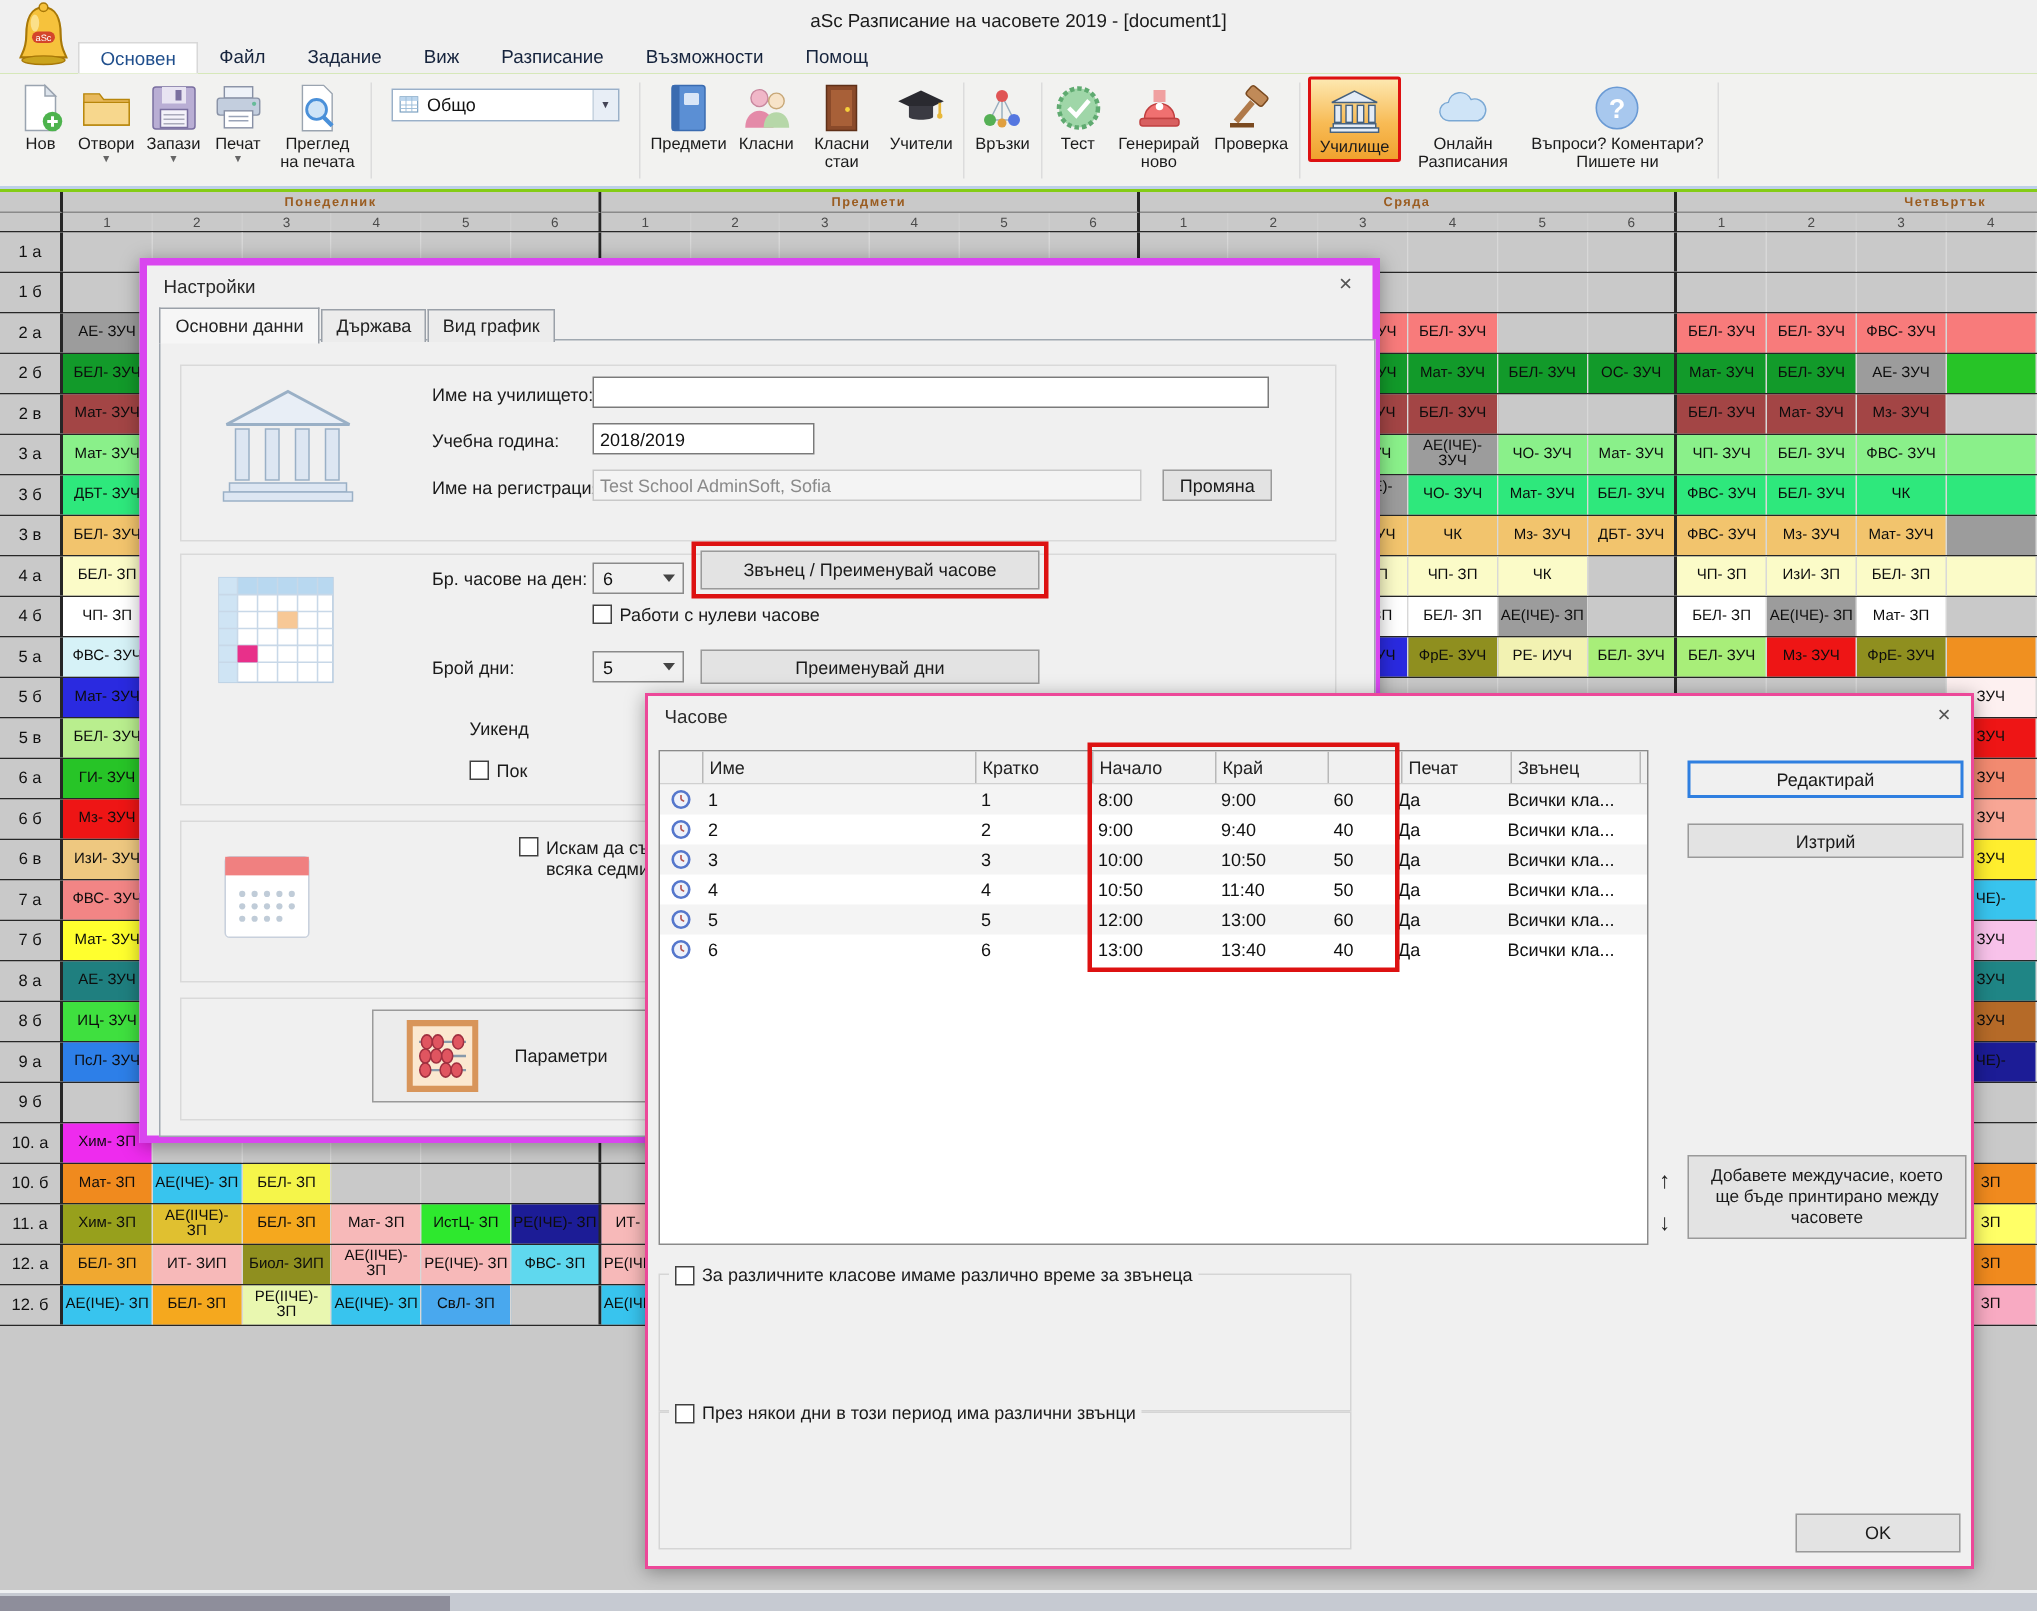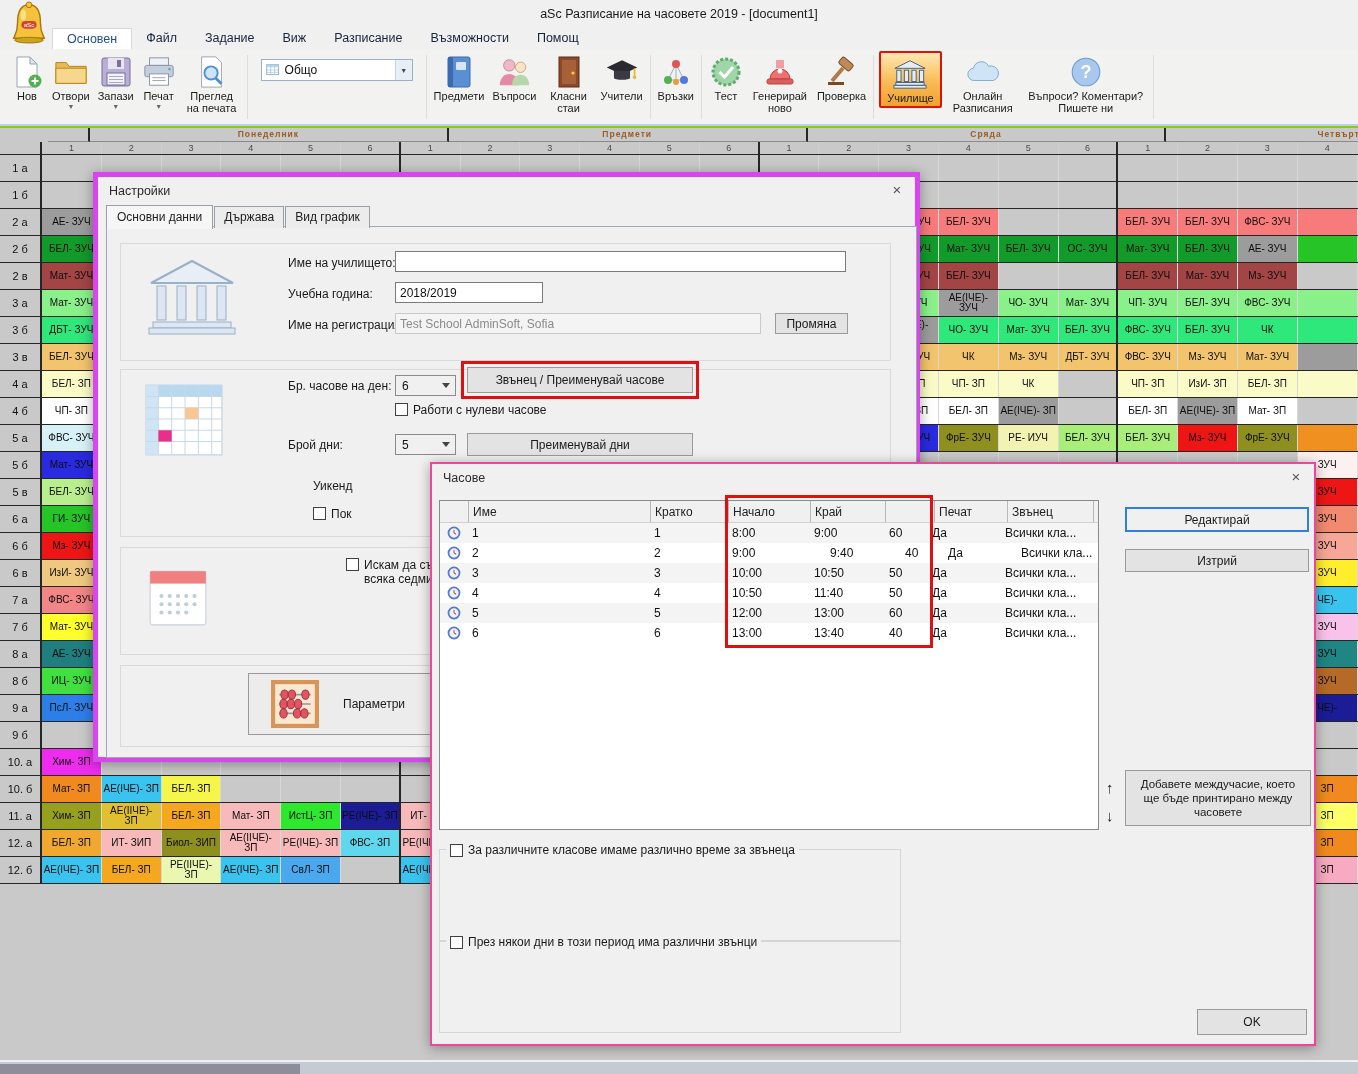--- a/index.html
+++ b/index.html
@@ -24,21 +24,21 @@
   .drop { font-size:7px; color:#666; line-height:8px; margin-top:1px; }
   .combo-wrap { display:flex; flex-direction:column; padding:8px 10px 0; flex:none; }
   .combo { width:152px; height:22px; background:#fff; border:1px solid #9ab0c8; display:flex; align-items:center; font-size:12px; }
   .combo .cicon { margin:0 5px 0 4px; display:flex; }
   .combo .cval { flex:1; color:#111; }
   .combo .cbtn { width:17px; height:100%; border-left:1px solid #c8d4e0; background:#e8eef6; display:flex; align-items:center; justify-content:center; font-size:7px; color:#445; }
   .school-btn { border:2px solid #dd1111; border-radius:2px; background:linear-gradient(#fde8b0,#f8bb55 55%,#f0a22e); padding:3px 6px 2px; margin:0 2px; }
 
   
   .grid { position:absolute; left:0; top:128px; width:1358px; height:932px; background:#c9c9c9; overflow:hidden; z-index:1; }
-  .g-dayrow { display:flex; height:14px;margin-left:48px; }
+  .g-dayrow { display:flex; height:14px; }
   .g-day { width:358.8px; flex:none; border-right:2px solid #262626; border-bottom:1px solid #8a8a8a;
     font-size:8.5px; font-weight:bold; color:#9a5c20; text-align:center; line-height:13px; letter-spacing:1px; background:#c9c9c9; }
   .g-corner { width:42px; flex:none; border-right:2px solid #262626; background:#c9c9c9; border-bottom:1px solid #8a8a8a; }
   .g-numrow { display:flex; height:13px; border-bottom:1px solid #262626; }
   .g-num { width:59.8px; flex:none; border-right:1px solid #cfcfcf; font-size:9px; color:#4a4a4a; text-align:center; line-height:12px; background:#c9c9c9; }
   .g-row { display:flex; height:27px; border-bottom:1px solid #262626; }
   .g-label { width:42px; flex:none; border-right:2px solid #262626; background:#c9c9c9; font-size:11px;
     color:#111; display:flex; align-items:center; justify-content:center; }
   .g-cell { width:59.8px; flex:none; border-right:1px solid #d8d8d8; background:#c9c9c9; font-size:10px; line-height:10.5px;
     display:flex; align-items:center; justify-content:center; text-align:center; overflow:hidden; color:#0d0d0d; padding:0 1px; }
@@ -200,21 +200,21 @@
     </div>
     <div class="rbtn">
       <span class="ric">
           <svg viewBox="0 0 36 32">
             <circle cx="13" cy="9" r="6" fill="#f0b7c8" stroke="#c8879e"></circle>
             <path d="M3 30 c0-8 5-12 10-12 s10 4 10 12 z" fill="#e48aa8"></path>
             <circle cx="25" cy="11" r="5.5" fill="#f7e3c8" stroke="#c8a878"></circle>
             <path d="M16 30 c0-7 4-11 9-11 s9 4 9 11 z" fill="#b6d7a8"></path>
           </svg>
         </span>
-      <span>Въпроси</span>
+      <span>Класни</span>
     </div>
     <div class="rbtn" style="width:56px">
       <span class="ric">
           <svg viewBox="0 0 28 34">
             <rect x="4" y="2" width="20" height="30" fill="#8a4a2a" stroke="#5f3018"></rect>
             <rect x="7" y="5" width="14" height="24" fill="#a86038"></rect>
             <circle cx="18" cy="18" r="1.6" fill="#f7d13a"></circle>
           </svg>
         </span>
       <span>Класни стаи</span>
@@ -1200,21 +1200,21 @@
         <div class="prow">
           <div class="pc pc-icon" style="width: 28px;">
             <svg viewBox="0 0 16 16" width="14" height="14">
               <circle cx="8" cy="8" r="6.3" fill="#eef2fb" stroke="#5577cc" stroke-width="2"></circle>
               <path d="M8 8 L8 4.6 M8 8 L10.4 9.4" stroke="#b05050" stroke-width="1.2" fill="none"></path>
             </svg>
           </div>
           <div class="pc" style="width: 182px;">2</div>
           <div class="pc" style="width: 78px;">2</div>
           <div class="pc" style="width: 82px;">9:00</div>
-          <div class="pc" style="width: 75px; margin-left: 16px;">9:40</div>
+          <div class="pc" style="width: 75px;">9:40</div>
           <div class="pc" style="width: 43px;">40</div>
           <div class="pc" style="width: 73px;">Да</div>
           <div class="pc" style="width: 86px;">Всички кла...</div>
         </div>
         <div class="prow">
           <div class="pc pc-icon" style="width: 28px;">
             <svg viewBox="0 0 16 16" width="14" height="14">
               <circle cx="8" cy="8" r="6.3" fill="#eef2fb" stroke="#5577cc" stroke-width="2"></circle>
               <path d="M8 8 L8 4.6 M8 8 L10.4 9.4" stroke="#b05050" stroke-width="1.2" fill="none"></path>
             </svg>

